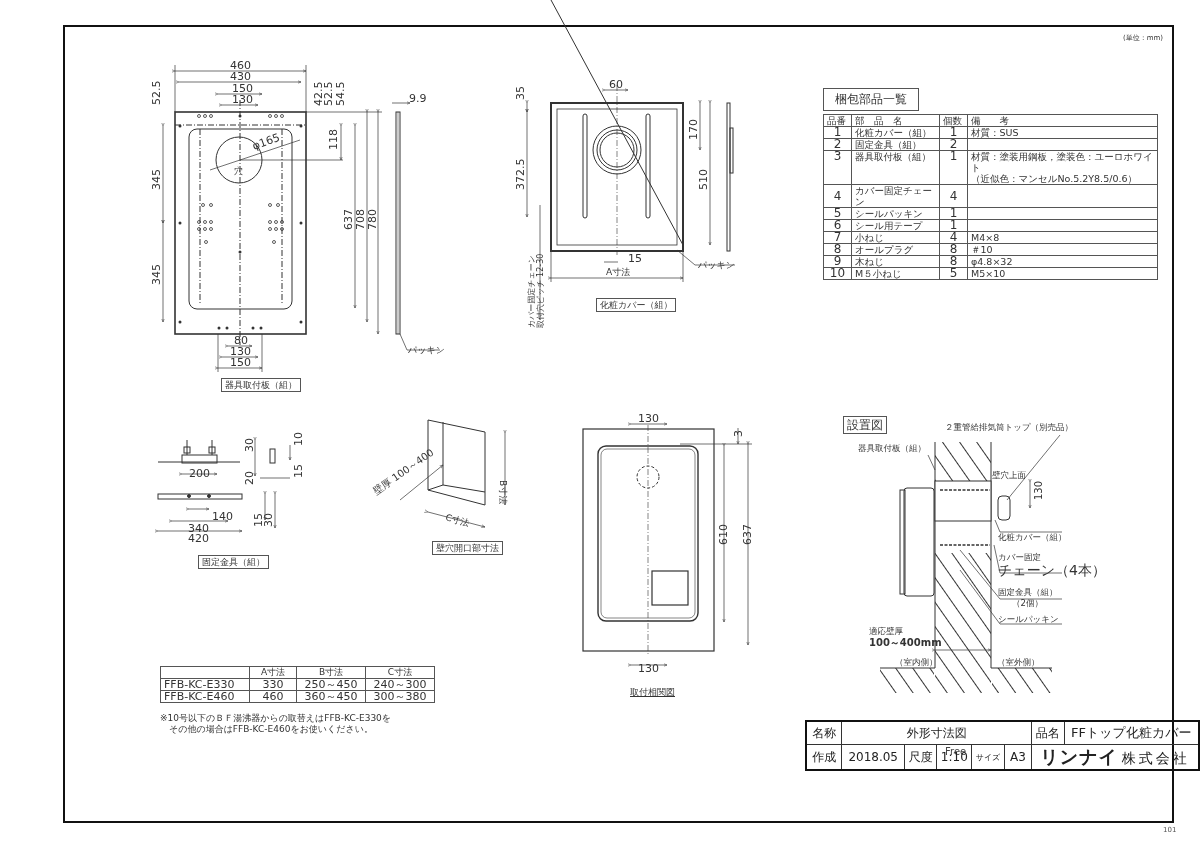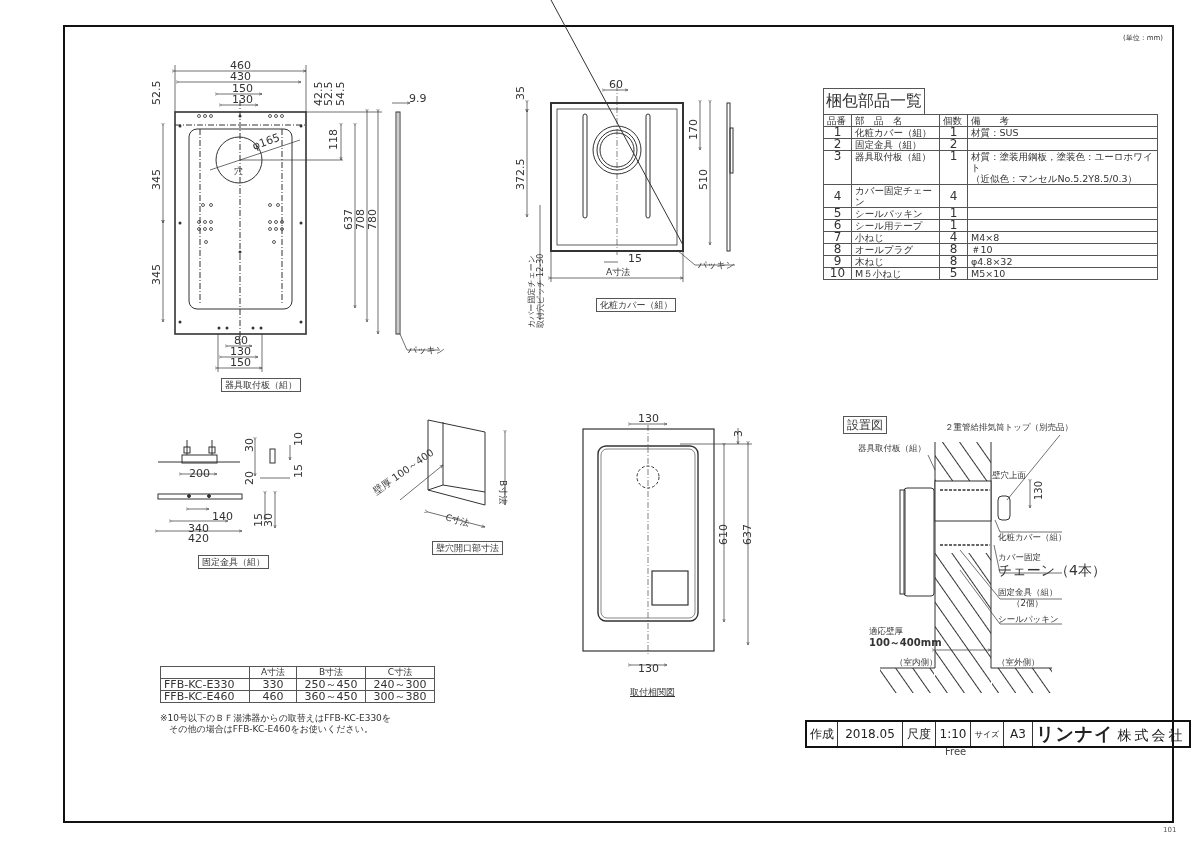--- a/index.html
+++ b/index.html
@@ -6,21 +6,21 @@
   body { width:1200px; height:849px; position:relative; overflow:hidden;
          font-family:"DejaVu Sans", sans-serif; color:#222; }
   .frame { position:absolute; left:63px; top:25px; width:1111px; height:798px; border:2px solid #111; box-sizing:border-box; }
   .unit { position:absolute; left:1123px; top:33px; font-size:7px; color:#333; }
   .sheetno { position:absolute; left:1163px; top:826px; font-size:7px; color:#555; }
   svg.drawing { position:absolute; left:0; top:0; }
   .t { font-family:"DejaVu Sans", sans-serif; fill:#333; }
   .lbl { position:absolute; font-size:9px; color:#333; white-space:nowrap; }
   .boxlbl { position:absolute; font-size:9px; border:1px solid #555; padding:0 3px; line-height:12px; color:#333; white-space:nowrap; }
   
-  .parts-title { position:absolute; left:823px; top:88px; font-size:16px; border:1px solid #555; padding:2px 2px; color:#333; }
+  .parts-title { position:absolute; left:823px; top:88px; font-size:12px; border:1px solid #555; padding:2px 11px; color:#333; }
   table.parts { position:absolute; left:823px; top:114px; border-collapse:collapse; font-size:9.5px; color:#333; }
   table.parts td, table.parts th { border:1px solid #555; padding:0 3px; height:11px; line-height:11px; font-weight:normal; text-align:left; }
   table.parts th { text-align:left; }
   table.parts td.no, table.parts td.qty { text-align:center; font-size:12px; }
   table.parts col.c1 { width:28px; } table.parts col.c2 { width:88px; } table.parts col.c3 { width:28px; } table.parts col.c4 { width:190px; }
   
   table.dims { position:absolute; left:160px; top:666px; border-collapse:collapse; font-size:11px; color:#333; }
   table.dims td, table.dims th { border:1px solid #555; padding:0 3px; height:11px; line-height:11px; font-weight:normal; }
   table.dims th { font-size:9px; text-align:center; }
   table.dims td.v { text-align:center; }
@@ -348,21 +348,21 @@
         <td>固定金具（組）</td>
         <td class="qty">2</td>
         <td></td>
       </tr>
   <tr>
         <td class="no" style="vertical-align:top">3</td>
         <td style="vertical-align:top;height:24px">器具取付板（組）</td>
         <td class="qty" style="vertical-align:top">1</td>
         <td style="vertical-align:top">
           <div>材質：塗装用鋼板，塗装色：ユーロホワイト</div>
-          <div>（近似色：マンセルNo.5.2Y8.5/0.3）</div>
+          <div>（近似色：マンセルNo.5.2Y8.5/0.6）</div>
         </td>
       </tr>
   <tr>
         <td class="no">4</td>
         <td>カバー固定チェーン</td>
         <td class="qty">4</td>
         <td></td>
       </tr>
   <tr>
         <td class="no">5</td>
@@ -425,20 +425,26 @@
   </tr>
 </tbody>
   </table>
 <div class="note">
   <div>※10号以下のＢＦ湯沸器からの取替えはFFB-KC-E330を</div>
   <div>　その他の場合はFFB-KC-E460をお使いください。</div>
 </div>
 
 <table class="tb">
   <tbody>
+      <tr>
+    <td style="width:30px">名称</td>
+    <td colspan="5" style="width:140px">外形寸法図</td>
+    <td style="width:26px">品名</td>
+    <td style="width:130px;font-size:13px">FFトップ化粧カバー</td>
+  </tr>
   <tr>
     <td>作成</td>
     <td style="width:58px">2018.05</td>
     <td style="width:26px">尺度</td>
     <td style="width:28px">1:10</td>
     <td style="width:26px;font-size:8px">サイズ</td>
     <td style="width:22px">A3</td>
     <td colspan="2">
       <span class="brand">リンナイ</span>
       <span class="company">株式会社</span>

